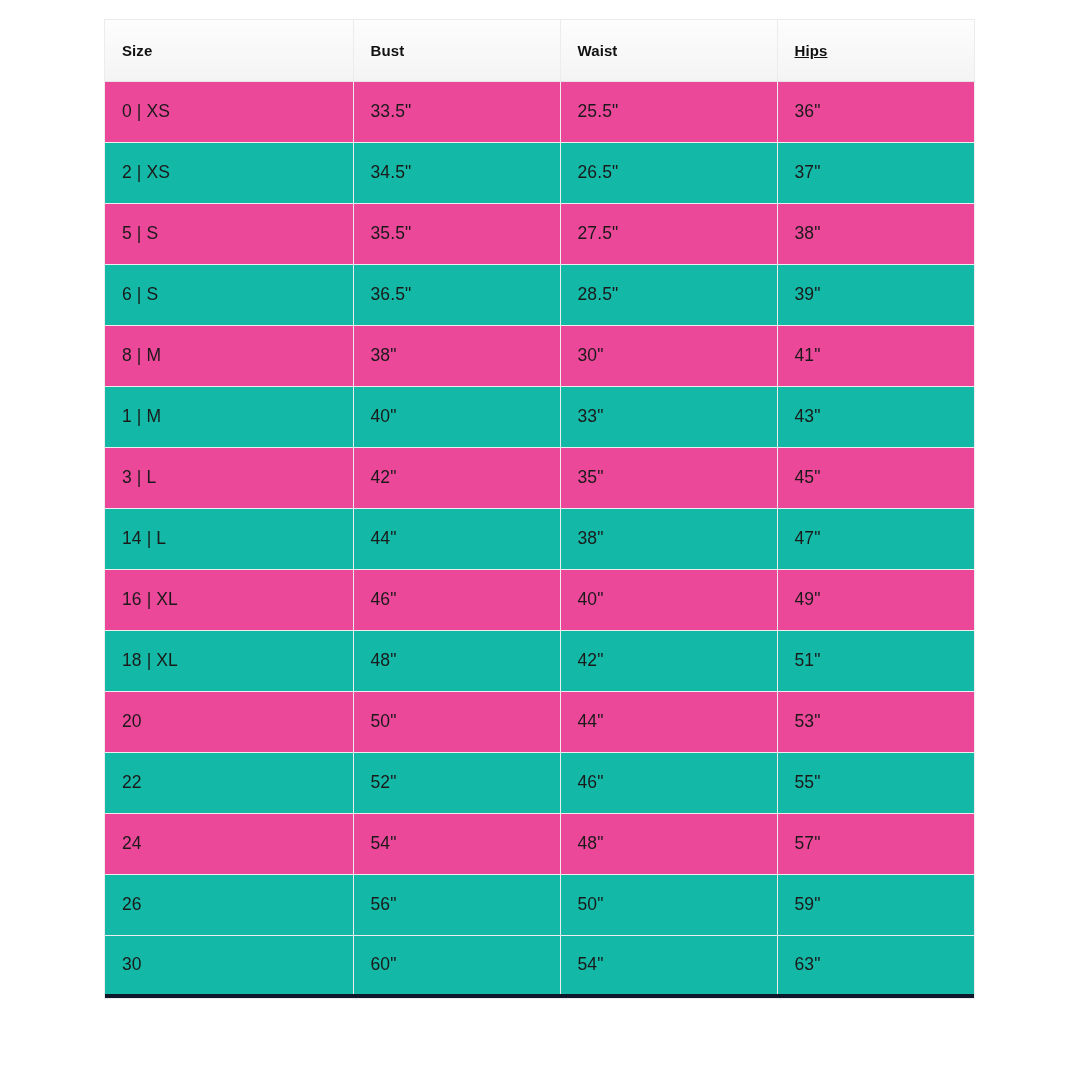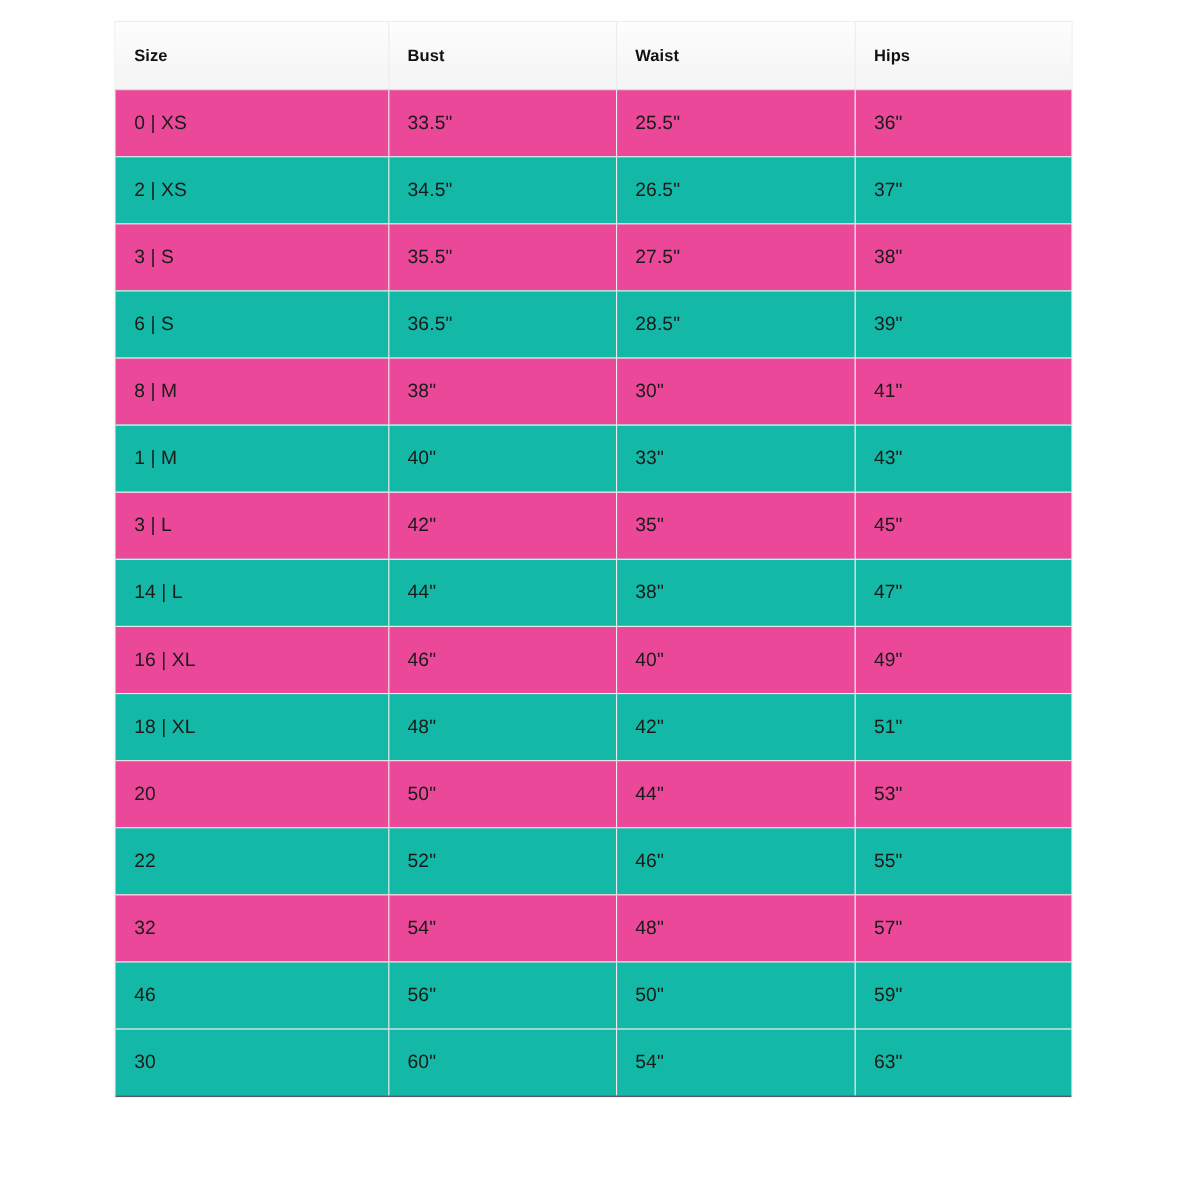--- a/index.html
+++ b/index.html
@@ -47,41 +47,41 @@
     vertical-align: middle;
     font-size: 15px;
     font-weight: bold;
     color: #111111;
     letter-spacing: 0.1px;
     border-right: 1px solid #ececec;
     border-bottom: 1px solid #e4e4e4;
     box-sizing: border-box;
   }
 
-  thead th:last-child { border-right: none; }
+  thead th:last-child { border-right: none; text-decoration: underline; }
 
   tbody td {
     height: 61px;
     padding: 0 0 0 17px;
     text-align: left;
     vertical-align: middle;
     font-size: 17.5px;
     font-weight: normal;
     color: #1a1a1a;
     letter-spacing: 0.1px;
     border-right: 1px solid #ececec;
     border-bottom: 1px solid #ededed;
     box-sizing: border-box;
   }
 
   tbody td:last-child { border-right: none; }
 
   tbody tr.row-alt { background: #ec4899; }
   tbody tr.row-plain { background: #14b8a6; }
-  tbody tr:last-child td { border-bottom: 1px solid #0f172a; }
+  tbody tr:last-child td { border-bottom: 4px solid #0f172a; }
 </style>
 </head>
 <body>
 
 <div id="page">
   <table id="size-chart-table">
     <colgroup>
       <col class="c-size">
       <col class="c-bust">
       <col class="c-waist">
@@ -102,21 +102,21 @@
           <td>25.5"</td>
           <td>36"</td>
         </tr>
         <tr class="row-plain">
           <td>2 | XS</td>
           <td>34.5"</td>
           <td>26.5"</td>
           <td>37"</td>
         </tr>
         <tr class="row-alt">
-          <td>3 | S</td>
+          <td>5 | S</td>
           <td>35.5"</td>
           <td>27.5"</td>
           <td>38"</td>
         </tr>
         <tr class="row-plain">
           <td>6 | S</td>
           <td>36.5"</td>
           <td>28.5"</td>
           <td>39"</td>
         </tr>
@@ -162,27 +162,27 @@
           <td>44"</td>
           <td>53"</td>
         </tr>
         <tr class="row-plain">
           <td>22</td>
           <td>52"</td>
           <td>46"</td>
           <td>55"</td>
         </tr>
         <tr class="row-alt">
-          <td>32</td>
+          <td>24</td>
           <td>54"</td>
           <td>48"</td>
           <td>57"</td>
         </tr>
         <tr class="row-plain">
-          <td>46</td>
+          <td>26</td>
           <td>56"</td>
           <td>50"</td>
           <td>59"</td>
         </tr>
         <tr class="row-plain">
           <td>30</td>
           <td>60"</td>
           <td>54"</td>
           <td>63"</td>
         </tr>

